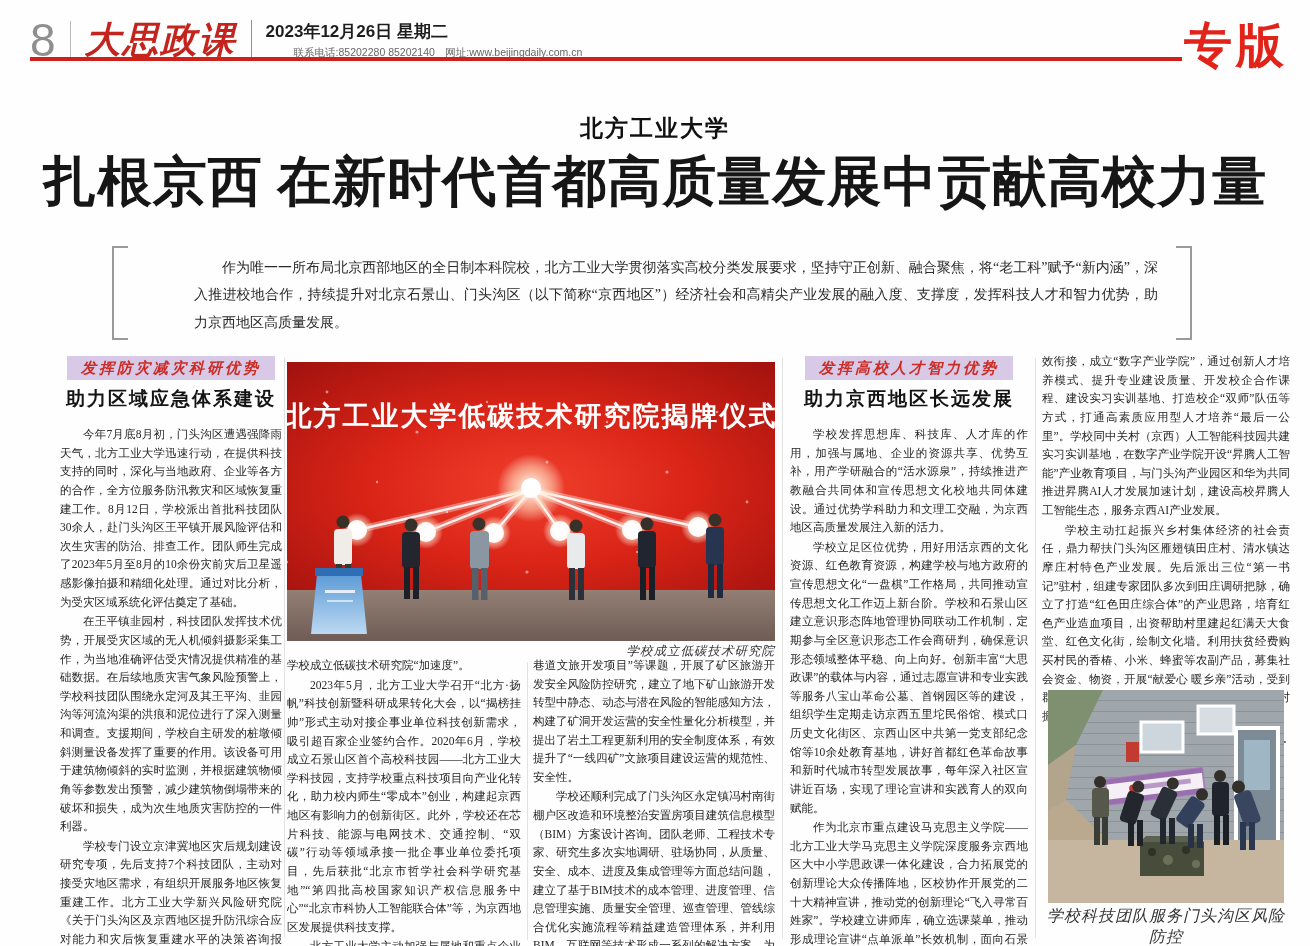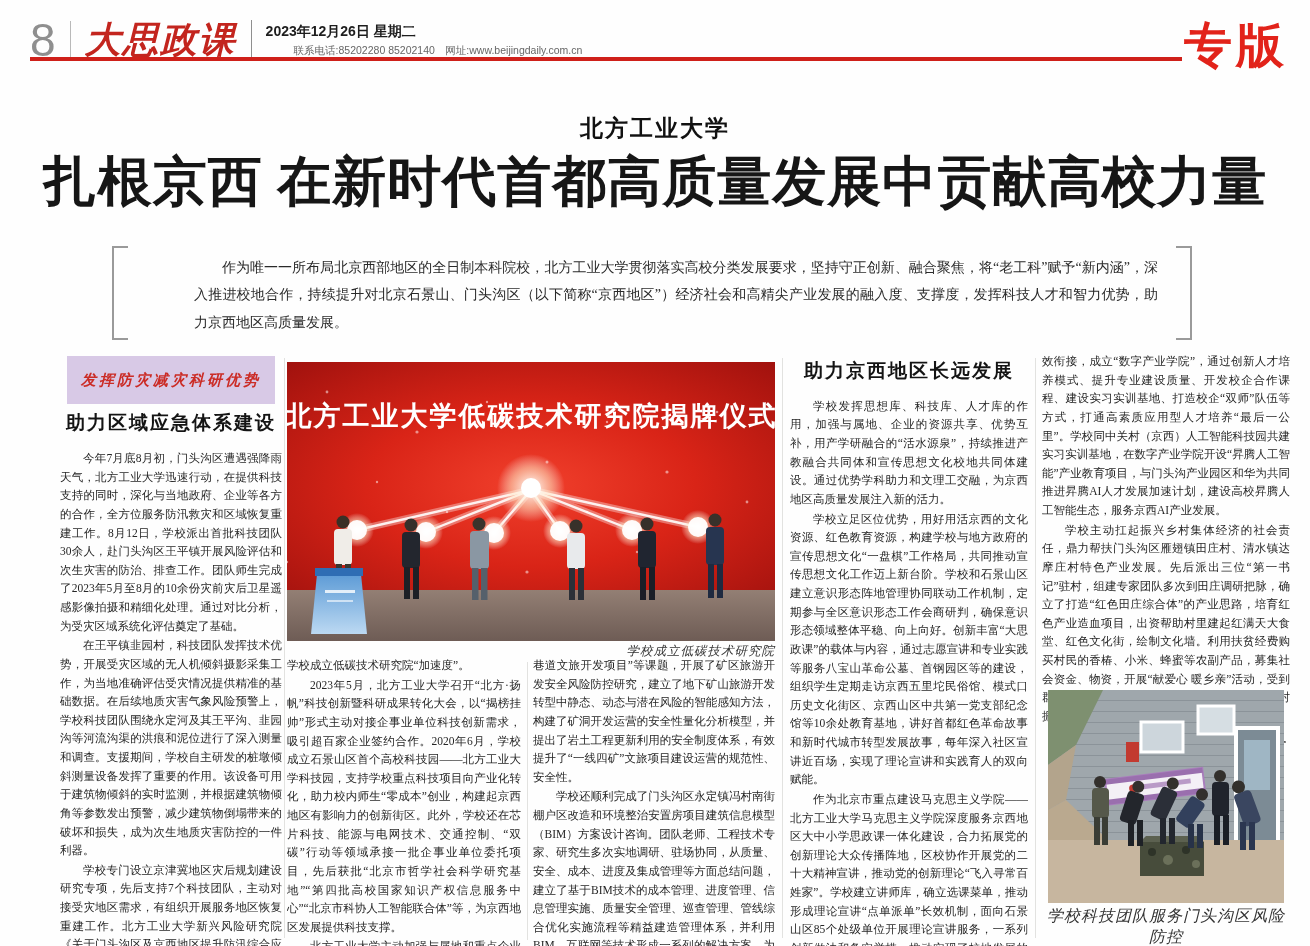--- a/index.html
+++ b/index.html
@@ -6,21 +6,21 @@
   #page{position:relative;width:1310px;height:946px;background:#fefefe;overflow:hidden;
         font-family:"Liberation Serif","DejaVu Serif",serif;color:#222;}
 
   
   #mast{position:absolute;left:30px;top:18px;height:44px;display:flex;align-items:center;}
   .pageno{font-size:46px;color:#8f8f8f;font-family:"Liberation Sans",sans-serif;font-weight:300;line-height:1;}
   .mast-sep{width:1px;height:38px;background:#b9b9b9;margin:0 14px;}
   .papername{font-size:36px;color:#c3251e;font-weight:bold;font-style:italic;letter-spacing:2px;line-height:1;}
   .mast-sep2{width:1px;height:40px;background:#8f8f8f;margin:0 14px;}
   .dateblock{display:flex;flex-direction:column;justify-content:center;}
-  .dateline{font-size:14px;font-weight:bold;color:#1d1d1d;font-family:"Liberation Sans",sans-serif;}
+  .dateline{font-size:17px;font-weight:bold;color:#1d1d1d;font-family:"Liberation Sans",sans-serif;}
   .contactline{font-size:10.5px;color:#666;margin-top:3px;font-family:"Liberation Sans",sans-serif;padding-left:28px;}
   #redrule{position:absolute;left:30px;top:57px;width:1152px;height:4px;background:#cf201a;}
   #edition{position:absolute;right:22px;top:22px;font-size:48px;font-weight:900;color:#e2231a;
            font-family:"Liberation Sans",sans-serif;letter-spacing:4px;line-height:1;}
 
   
   #kicker{position:absolute;left:0;top:113px;width:100%;text-align:center;font-size:23px;
           font-weight:bold;color:#111;letter-spacing:2px;}
   #headline{position:absolute;left:0;top:146px;width:100%;text-align:center;font-size:54px;
             font-weight:900;color:#161616;letter-spacing:1px;white-space:nowrap;}
@@ -41,21 +41,21 @@
   #colB{left:533px;top:656px;width:242px;height:290px;}
   #col4{left:790px;top:352px;width:238px;height:594px;}
   #col5{left:1042px;top:352px;width:248px;height:594px;}
 
   .bodytext{font-size:11.5px;line-height:1.62;text-align:justify;color:#262626;}
   .bodytext p{margin:0 0 1px 0;text-indent:2em;}
   .bodytext p.cont{text-indent:0;}
 
   .sechead{margin:4px auto 10px auto;text-align:center;}
   .sectag{display:inline-block;background:#d8c9e6;color:#cb2c26;font-weight:bold;font-style:italic;
-          font-size:15px;letter-spacing:3px;padding:14px 14px;line-height:1.35;}
+          font-size:15px;letter-spacing:3px;padding:2px 14px;line-height:1.35;}
   .sectitle{font-family:"Liberation Sans",sans-serif;font-size:19px;font-weight:bold;color:#141414;
             letter-spacing:2px;margin-top:4px;}
 
   .colrule{position:absolute;width:1px;background:#e2e2e0;}
 
   
   #photo1{position:absolute;left:287px;top:362px;width:488px;height:279px;}
   #photo1 svg{display:block;}
   #cap1{position:absolute;left:287px;top:643px;width:488px;text-align:right;font-size:12.5px;
         font-style:italic;color:#333;letter-spacing:1px;}
@@ -255,20 +255,21 @@
     <p>2023年5月，北方工业大学召开“北方·扬帆”科技创新暨科研成果转化大会，以“揭榜挂帅”形式主动对接企事业单位科技创新需求，吸引超百家企业签约合作。2020年6月，学校成立石景山区首个高校科技园——北方工业大学科技园，支持学校重点科技项目向产业化转化，助力校内师生“零成本”创业，构建起京西地区有影响力的创新街区。此外，学校还在芯片科技、能源与电网技术、交通控制、“双碳”行动等领域承接一批企事业单位委托项目，先后获批“北京市哲学社会科学研究基地”“第四批高校国家知识产权信息服务中心”“北京市科协人工智能联合体”等，为京西地区发展提供科技支撑。</p>
     <p>北方工业大学主动加强与属地和重点企业的全方位联系，因地制宜开展多层次合作。新兴风险研究院依托“京西文旅‘一线四矿’井下</p>
   </div>
   <div id="colB" class="col bodytext">
     <p class="cont">巷道文旅开发项目”等课题，开展了矿区旅游开发安全风险防控研究，建立了地下矿山旅游开发转型中静态、动态与潜在风险的智能感知方法，构建了矿洞开发运营的安全性量化分析模型，并提出了岩土工程更新利用的安全制度体系，有效提升了“一线四矿”文旅项目建设运营的规范性、安全性。</p>
     <p>学校还顺利完成了门头沟区永定镇冯村南街棚户区改造和环境整治安置房项目建筑信息模型（BIM）方案设计咨询。团队老师、工程技术专家、研究生多次实地调研、驻场协同，从质量、安全、成本、进度及集成管理等方面总结问题，建立了基于BIM技术的成本管理、进度管理、信息管理实施、质量安全管理、巡查管理、管线综合优化实施流程等精益建造管理体系，并利用BIM、互联网等技术形成一系列的解决方案，为居民安心居住、舒心生活贡献力量。</p>
   </div>
 
   <div id="col4" class="col bodytext">
     <div class="sechead">
+      <span class="sectag">发挥高校人才智力优势</span>
       <div class="sectitle">助力京西地区长远发展</div>
     </div>
     <p>学校发挥思想库、科技库、人才库的作用，加强与属地、企业的资源共享、优势互补，用产学研融合的“活水源泉”，持续推进产教融合共同体和宣传思想文化校地共同体建设。通过优势学科助力和文理工交融，为京西地区高质量发展注入新的活力。</p>
     <p>学校立足区位优势，用好用活京西的文化资源、红色教育资源，构建学校与地方政府的宣传思想文化“一盘棋”工作格局，共同推动宣传思想文化工作迈上新台阶。学校和石景山区建立意识形态阵地管理协同联动工作机制，定期参与全区意识形态工作会商研判，确保意识形态领域整体平稳、向上向好。创新丰富“大思政课”的载体与内容，通过志愿宣讲和专业实践等服务八宝山革命公墓、首钢园区等的建设，组织学生定期走访京西五里坨民俗馆、模式口历史文化街区、京西山区中共第一党支部纪念馆等10余处教育基地，讲好首都红色革命故事和新时代城市转型发展故事，每年深入社区宣讲近百场，实现了理论宣讲和实践育人的双向赋能。</p>
     <p>作为北京市重点建设马克思主义学院——北方工业大学马克思主义学院深度服务京西地区大中小学思政课一体化建设，合力拓展党的创新理论大众传播阵地，区校协作开展党的二十大精神宣讲，推动党的创新理论“飞入寻常百姓家”。学校建立讲师库，确立选课菜单，推动形成理论宣讲“点单派单”长效机制，面向石景山区85个处级单位开展理论宣讲服务，一系列创新做法和务实举措，推动实现了校地发展的合作共赢。文法学院依托专业优势，常态化开展面向石景山区干部和执法骨干的专题法治培训，为推动石景山区法治建设工作作出积极贡献。</p>
 
   </div>
 
   <div id="col5" class="col bodytext">
     <p class="cont">效衔接，成立“数字产业学院”，通过创新人才培养模式、提升专业建设质量、开发校企合作课程、建设实习实训基地、打造校企“双师”队伍等方式，打通高素质应用型人才培养“最后一公里”。学校同中关村（京西）人工智能科技园共建实习实训基地，在数字产业学院开设“昇腾人工智能”产业教育项目，与门头沟产业园区和华为共同推进昇腾AI人才发展加速计划，建设高校昇腾人工智能生态，服务京西AI产业发展。</p>

